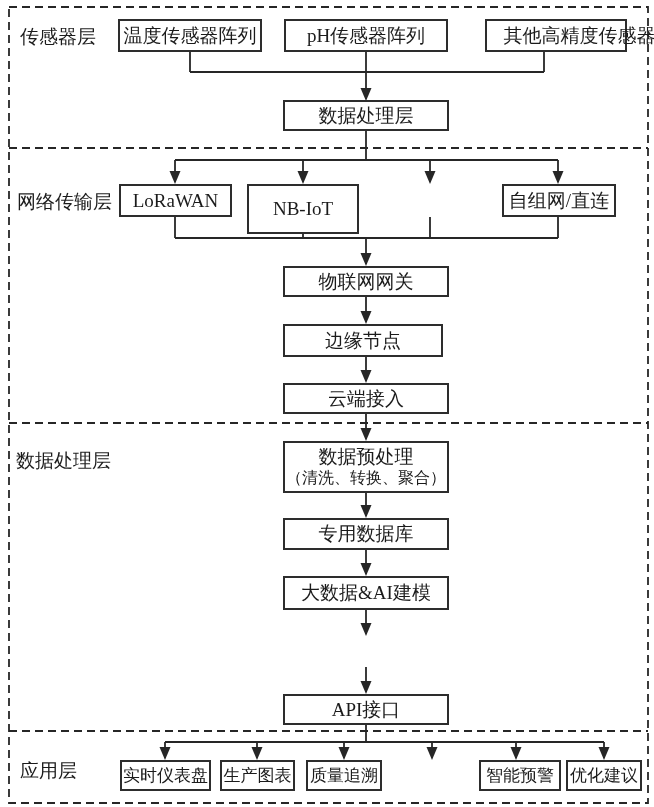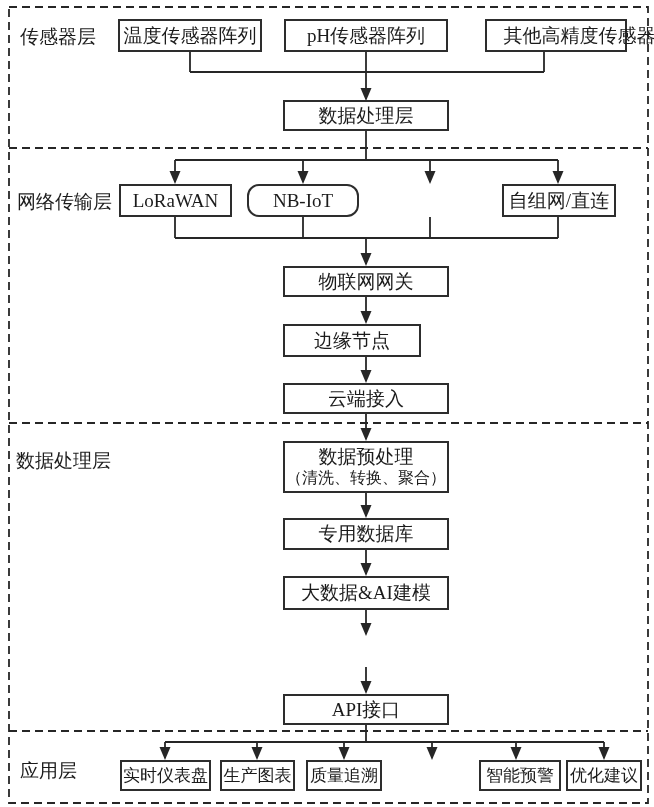--- a/index.html
+++ b/index.html
@@ -106,30 +106,30 @@
   <div class="node" style="left:485px;top:19px;width:142px;height:33px;padding-left:47px;">
     <span>其他高精度传感器</span>
   </div>
   <div class="node" style="left:283px;top:100px;width:166px;height:31px;">
     <span>数据处理层</span>
   </div>
 
   <div class="node" style="left:119px;top:184px;width:113px;height:33px;">
     <span>LoRaWAN</span>
   </div>
-  <div class="node" style="left:247px;top:184px;width:112px;height:33px;border-radius:12px;">
+  <div class="node" style="left:247px;top:184px;width:112px;height:50px;">
     <span>NB-IoT</span>
   </div>
   <div class="node" style="left:502px;top:184px;width:114px;height:33px;">
     <span>自组网/直连</span>
   </div>
   <div class="node" style="left:283px;top:266px;width:166px;height:31px;">
     <span>物联网网关</span>
   </div>
-  <div class="node" style="left:283px;top:324px;width:138px;height:33px;text-align:right;">
+  <div class="node" style="left:283px;top:324px;width:160px;height:33px;text-align:right;">
     <span>边缘节点</span>
   </div>
   <div class="node" style="left:283px;top:383px;width:166px;height:31px;">
     <span>云端接入</span>
   </div>
 
   <div class="node" style="left:283px;top:441px;width:166px;height:52px;">
     <span>数据预处理</span>
     <span class="sub">（清洗、转换、聚合）</span>
   </div>

